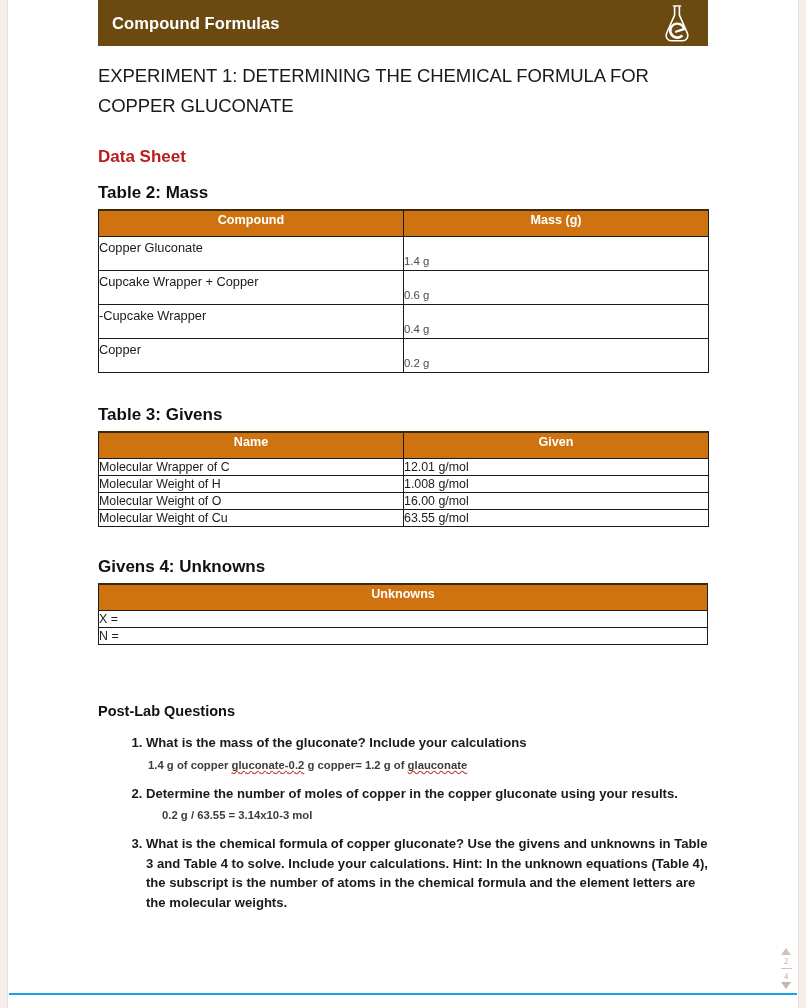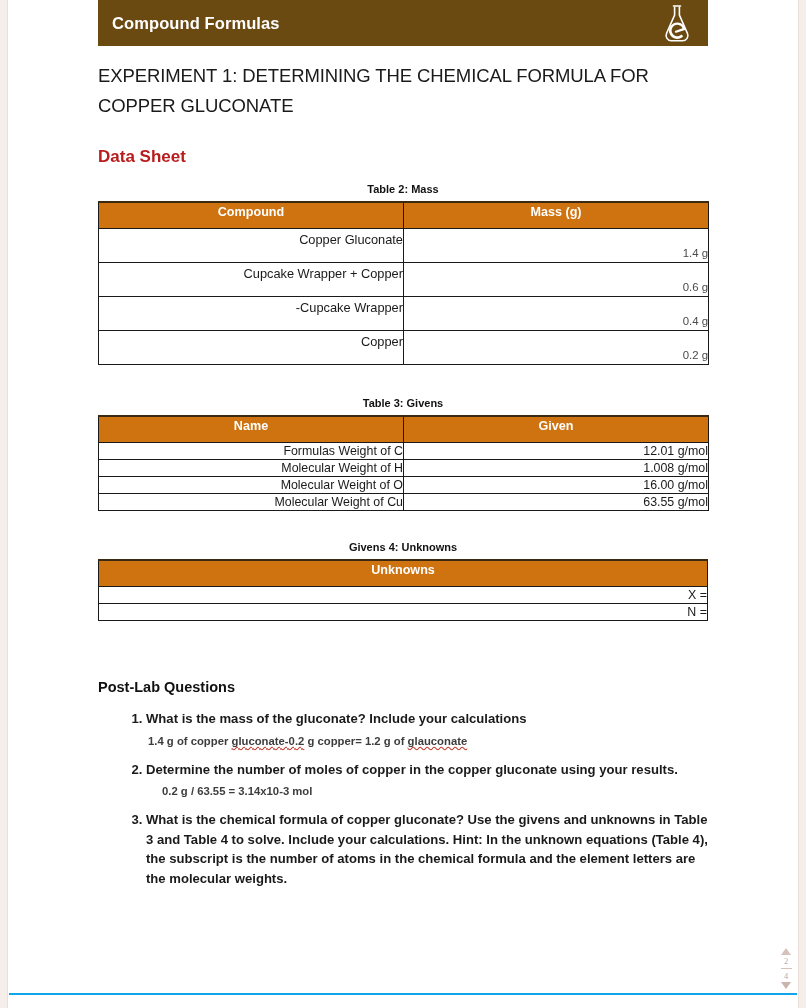--- a/index.html
+++ b/index.html
@@ -80,22 +80,22 @@
     font-weight: normal;
     letter-spacing: -0.1px;
   }
   .section-heading {
     margin: 26px 0 0 0;
     font-size: 17px;
     font-weight: bold;
     color: #b91c1c;
   }
   .table-caption {
-    text-align: center;
-    font-size: 11px;
+    text-align: left;
+    font-size: 17px;
     font-weight: bold;
     color: #111;
     margin: 0 0 6px 0;
   }
 
   
   table {
     border-collapse: collapse;
     width: 610px;
     table-layout: fixed;
@@ -110,21 +110,21 @@
     font-weight: bold;
     text-align: center;
     padding: 2px 0 9px 0;
     border: 1px solid #1a1a1a;
     border-top: 2px solid #3a2a12;
   }
   .tbl td {
     border: 1px solid #1a1a1a;
     font-size: 12.6px;
     color: #1a1a1a;
-    text-align: right;
+    text-align: left;
     padding: 0;
   }
 
   
   .mass-table td { height: 30px; vertical-align: top; }
   .mass-table td.lbl {
     padding-top: 3px;
     font-size: 12.8px;
   }
   .mass-table td.val {
@@ -300,21 +300,21 @@
             <col style="width:305px">
           </colgroup>
         <thead>
           <tr>
             <th>Name</th>
             <th>Given</th>
           </tr>
         </thead>
         <tbody>
           <tr>
-            <td>Formulas Weight of C</td>
+            <td>Molecular Wrapper of C</td>
             <td>12.01 g/mol</td>
           </tr>
           <tr>
             <td>Molecular Weight of H</td>
             <td>1.008 g/mol</td>
           </tr>
           <tr>
             <td>Molecular Weight of O</td>
             <td>16.00 g/mol</td>
           </tr>

